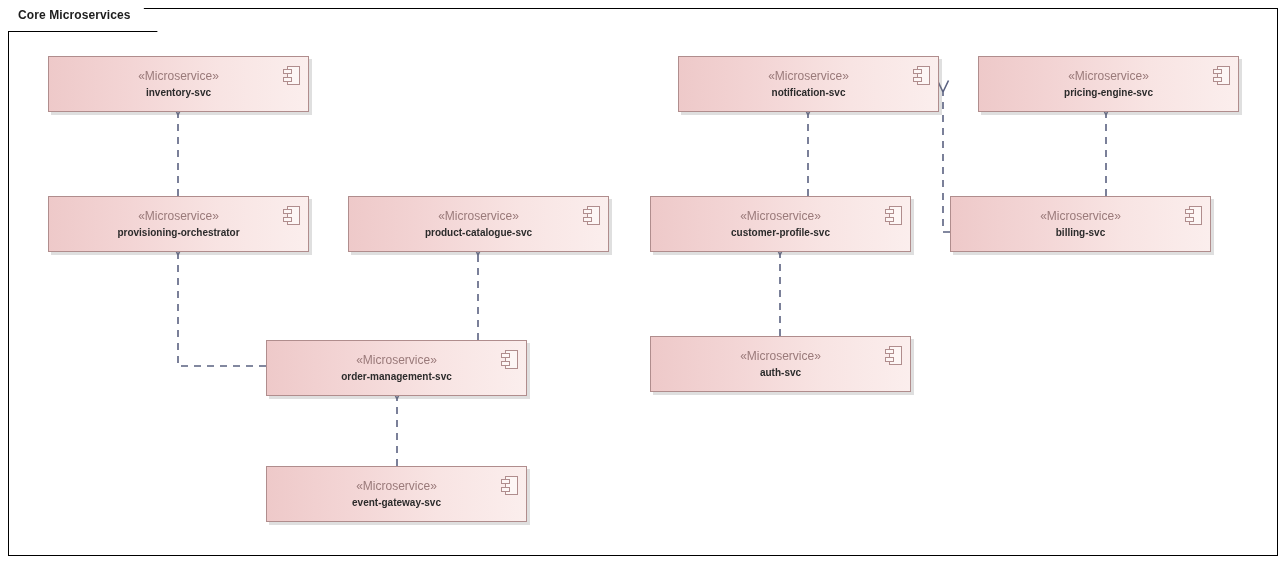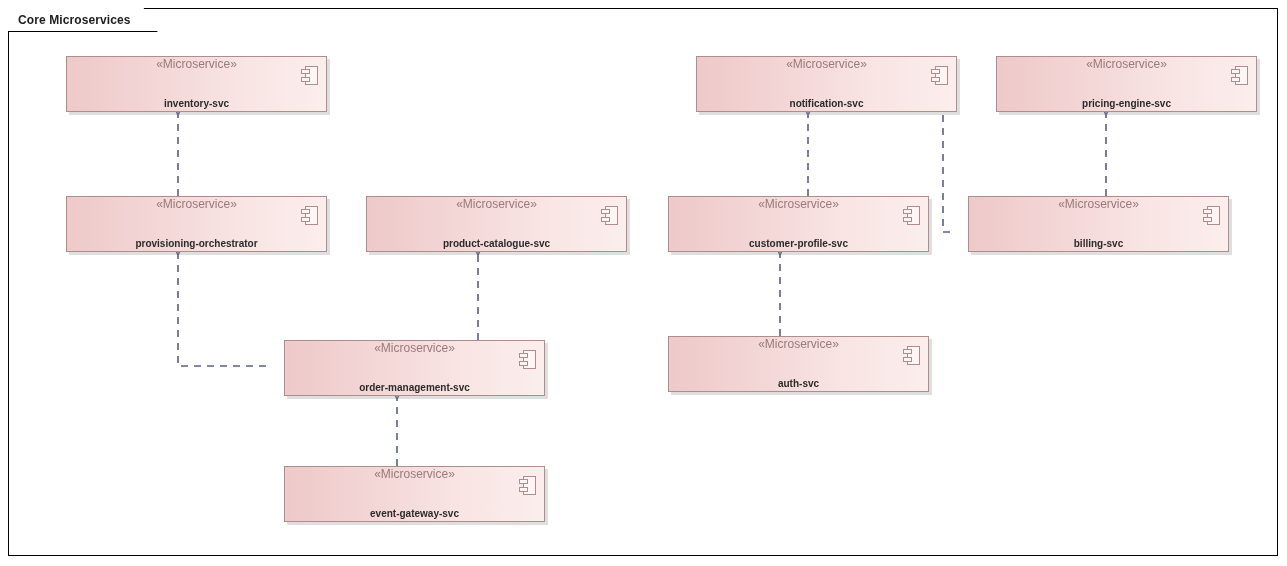--- a/index.html
+++ b/index.html
@@ -30,43 +30,41 @@
     position: absolute;
     left: 8px;
     top: 8px;
     height: 24px;
     background: #ffffff;
     border: 1px solid #000000;
     border-top: none;
     border-left: none;
     box-sizing: border-box;
     display: flex;
-    align-items: center;
     padding: 0 26px 0 10px;
     clip-path: polygon(0 0, calc(100% - 14px) 0, 100% 100%, 0 100%);
   }
   #frame-tab-label {
     font-size: 12px;
     font-weight: bold;
     color: #1d1d1d;
     white-space: nowrap;
     letter-spacing: 0.1px;
   }
   
   .component {
     position: absolute;
     box-sizing: border-box;
     border: 1px solid #b08d8d;
     background: linear-gradient(to right, #eec9c9 0%, #f3d5d5 32%, #f8e4e3 66%, #fbeeed 100%);
     box-shadow: 3px 3px 0 0 rgba(140,140,140,0.28);
     display: flex;
     flex-direction: column;
     align-items: center;
-    justify-content: space-between;
-    margin-left: 18px;
+    justify-content: center;
   }
   .comp-stereotype {
     font-size: 12px;
     color: #9a7a7a;
     line-height: 15px;
     white-space: nowrap;
     margin-bottom: 1px;
   }
   .comp-name {
     font-size: 10px;

